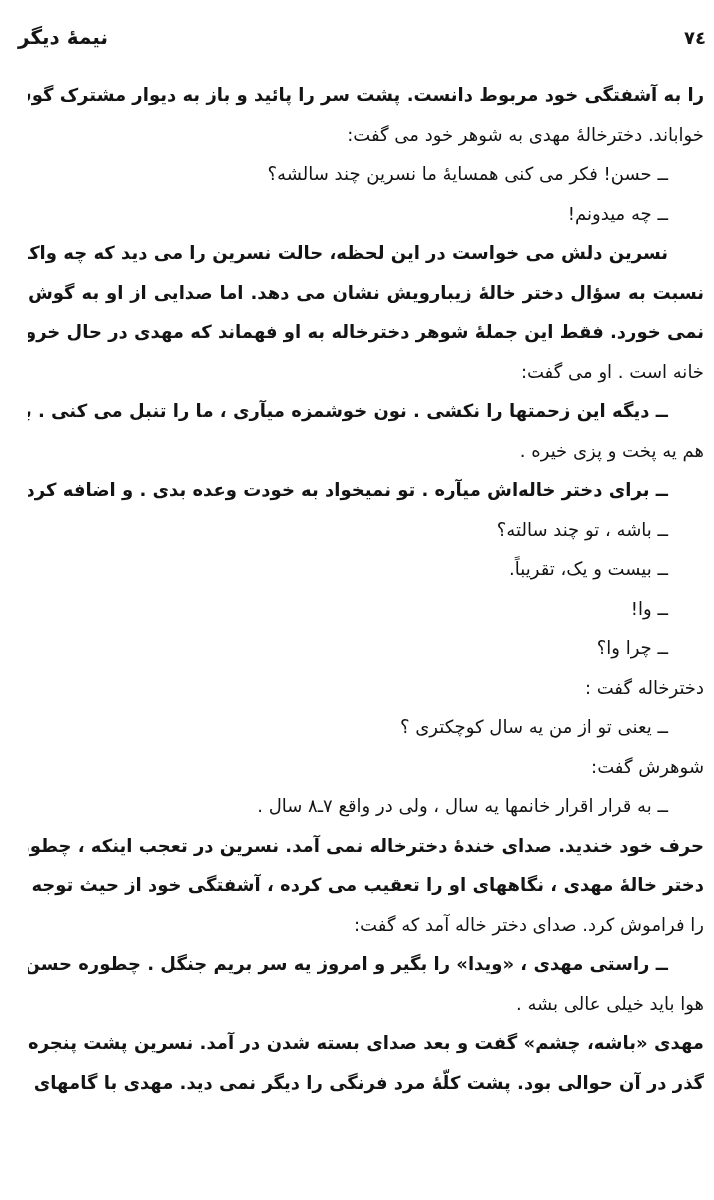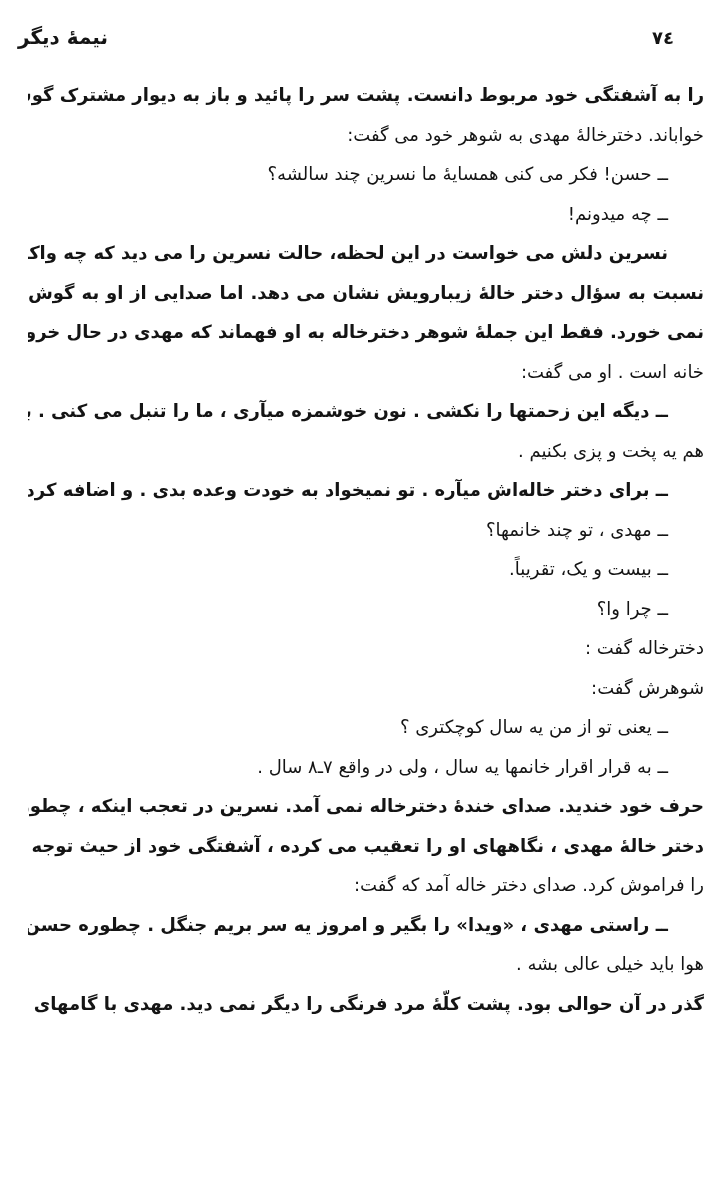--- a/index.html
+++ b/index.html
@@ -18,21 +18,21 @@
   }
   .header {
     position: absolute;
     top: 25px;
     left: 0;
     right: 0;
     display: flex;
     direction: ltr;
     justify-content: space-between;
     align-items: baseline;
-    padding: 0 40px 0 18px;
+    padding: 0 8px 0 18px;
   }
   .title {
     font-size: 20px;
     font-weight: bold;
     letter-spacing: 0.5px;
   }
   .pagenum {
     font-size: 18px;
     font-weight: bold;
   }
@@ -73,30 +73,32 @@
   <div class="body">
     <div class="line full">را به آشفتگی خود مربوط دانست. پشت سر را پائید و باز به دیوار مشترک گوش</div>
     <div class="line">خواباند. دخترخالهٔ مهدی به شوهر خود می گفت:</div>
     <div class="line indent">ــ حسن! فکر می کنی همسایهٔ ما نسرین چند سالشه؟</div>
     <div class="line indent">ــ چه میدونم!</div>
     <div class="line indent full">نسرین دلش می خواست در این لحظه، حالت نسرین را می دید که چه واکنشی</div>
     <div class="line full">نسبت به سؤال دختر خالهٔ زیبارویش نشان می دهد. اما صدایی از او به گوش</div>
     <div class="line full">نمی خورد. فقط این جملهٔ شوهر دخترخاله به او فهماند که مهدی در حال خروج از</div>
     <div class="line">خانه است . او می گفت:</div>
     <div class="line indent full">ــ دیگه این زحمتها را نکشی . نون خوشمزه میآری ، ما را تنبل می کنی . بذار ما</div>
-    <div class="line">هم یه پخت و پزی بکنیم .</div>
+    <div class="line">هم یه پخت و پزی خیره .</div>
     <div class="line indent full">ــ برای دختر خاله‌اش میآره . تو نمیخواد به خودت وعده بدی . و اضافه کرد:</div>
-    <div class="line indent">ــ مهدی ، تو چند خانمها؟</div>
+    <div class="line indent">ــ باشه ، تو چند سالته؟</div>
     <div class="line indent">ــ بیست و یک، تقریباً.</div>
+    <div class="line indent">ــ وا!</div>
     <div class="line indent">ــ چرا وا؟</div>
     <div class="line">دخترخاله گفت :</div>
+    <div class="line indent">ــ یعنی تو از من یه سال کوچکتری ؟</div>
     <div class="line">شوهرش گفت:</div>
-    <div class="line indent">ــ یعنی تو از من یه سال کوچکتری ؟</div>
     <div class="line indent">ــ به قرار اقرار خانمها یه سال ، ولی در واقع ۷ـ۸ سال .</div>
     <div class="line full">حرف خود خندید. صدای خندهٔ دخترخاله نمی آمد. نسرین در تعجب اینکه ، چطور</div>
     <div class="line full">دختر خالهٔ مهدی ، نگاههای او را تعقیب می کرده ، آشفتگی خود از حیث توجه شوهر</div>
     <div class="line">را فراموش کرد. صدای دختر خاله آمد که گفت:</div>
     <div class="line indent full">ــ راستی مهدی ، «ویدا» را بگیر و امروز یه سر بریم جنگل . چطوره حسن؟</div>
     <div class="line">هوا باید خیلی عالی بشه .</div>
+    <div class="line full">مهدی «باشه، چشم» گفت و بعد صدای بسته شدن در آمد. نسرین پشت پنجره</div>
     <div class="line full">گذر در آن حوالی بود. پشت کلّهٔ مرد فرنگی را دیگر نمی دید. مهدی با گامهای تند</div>
   </div>
 
 </div>
 
 </body></html>

